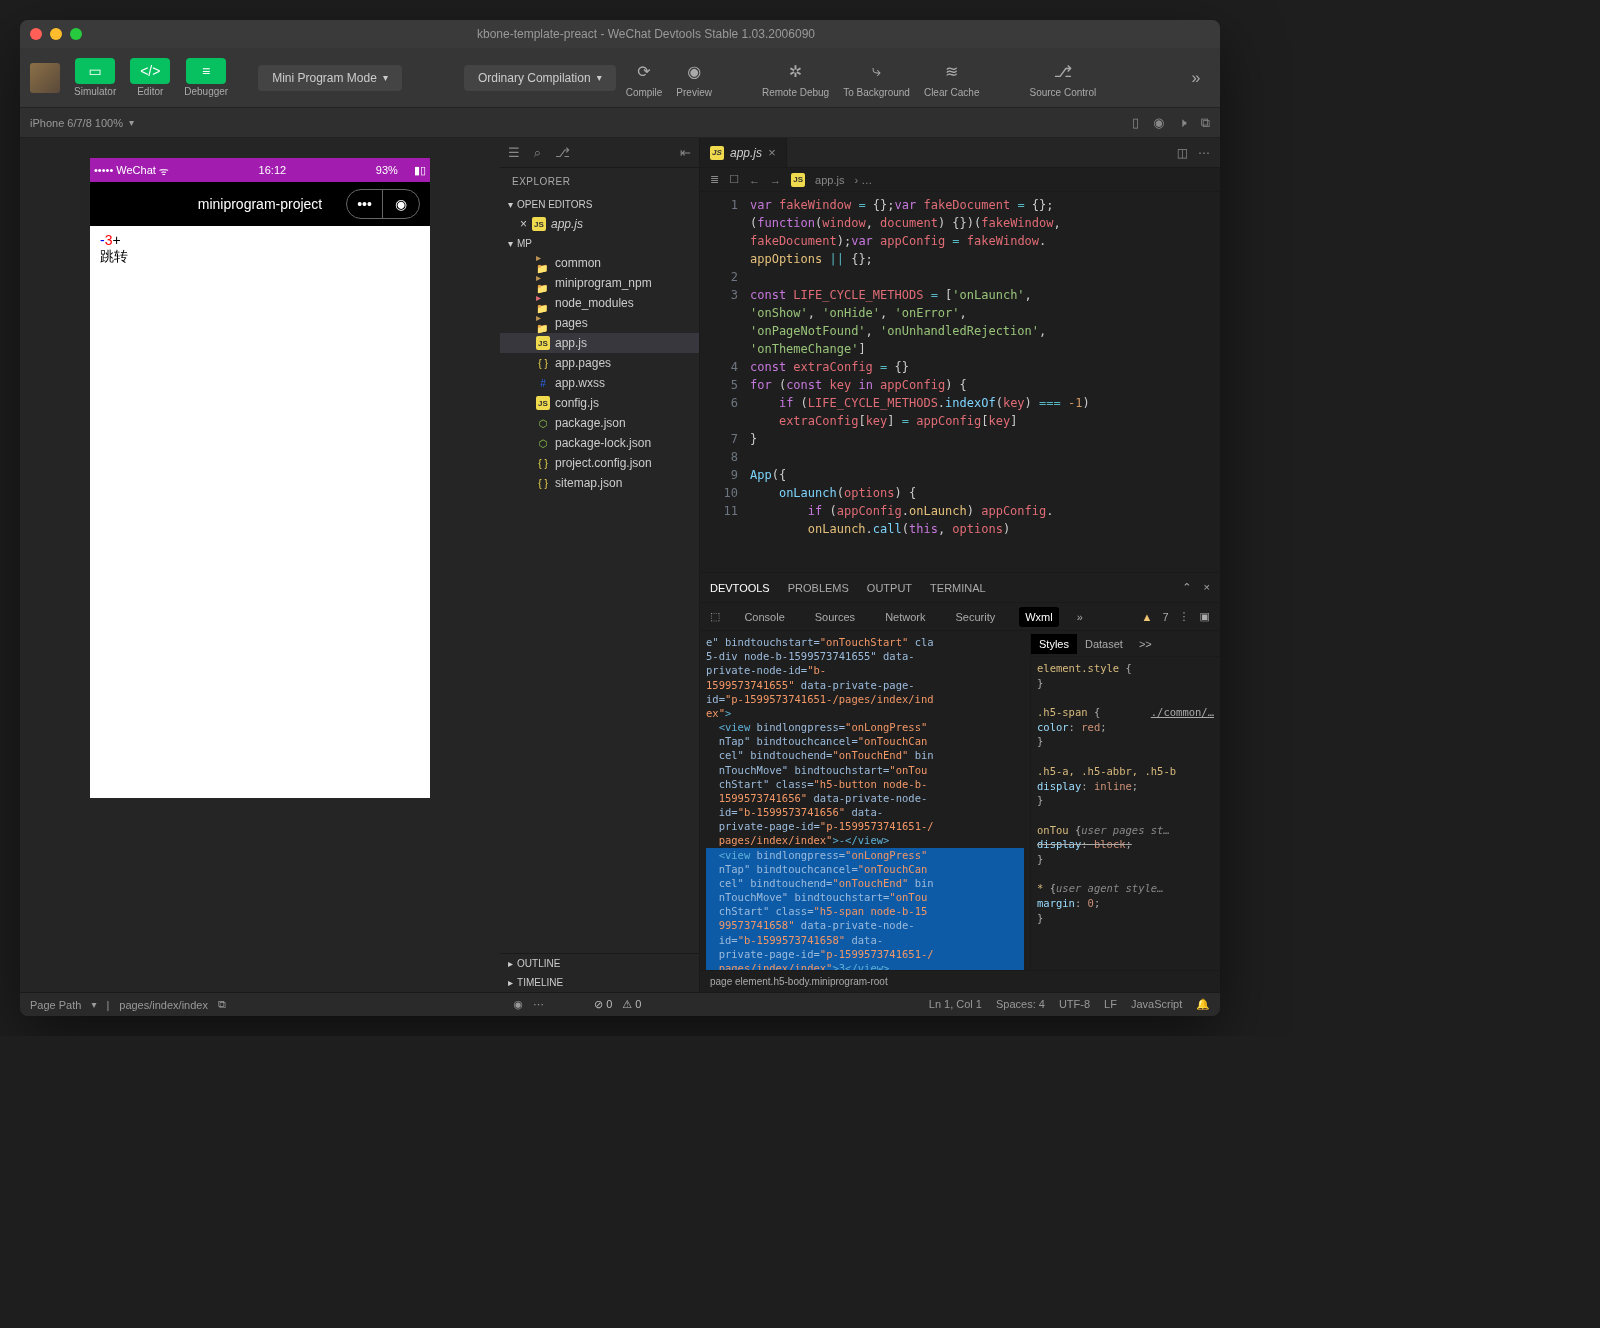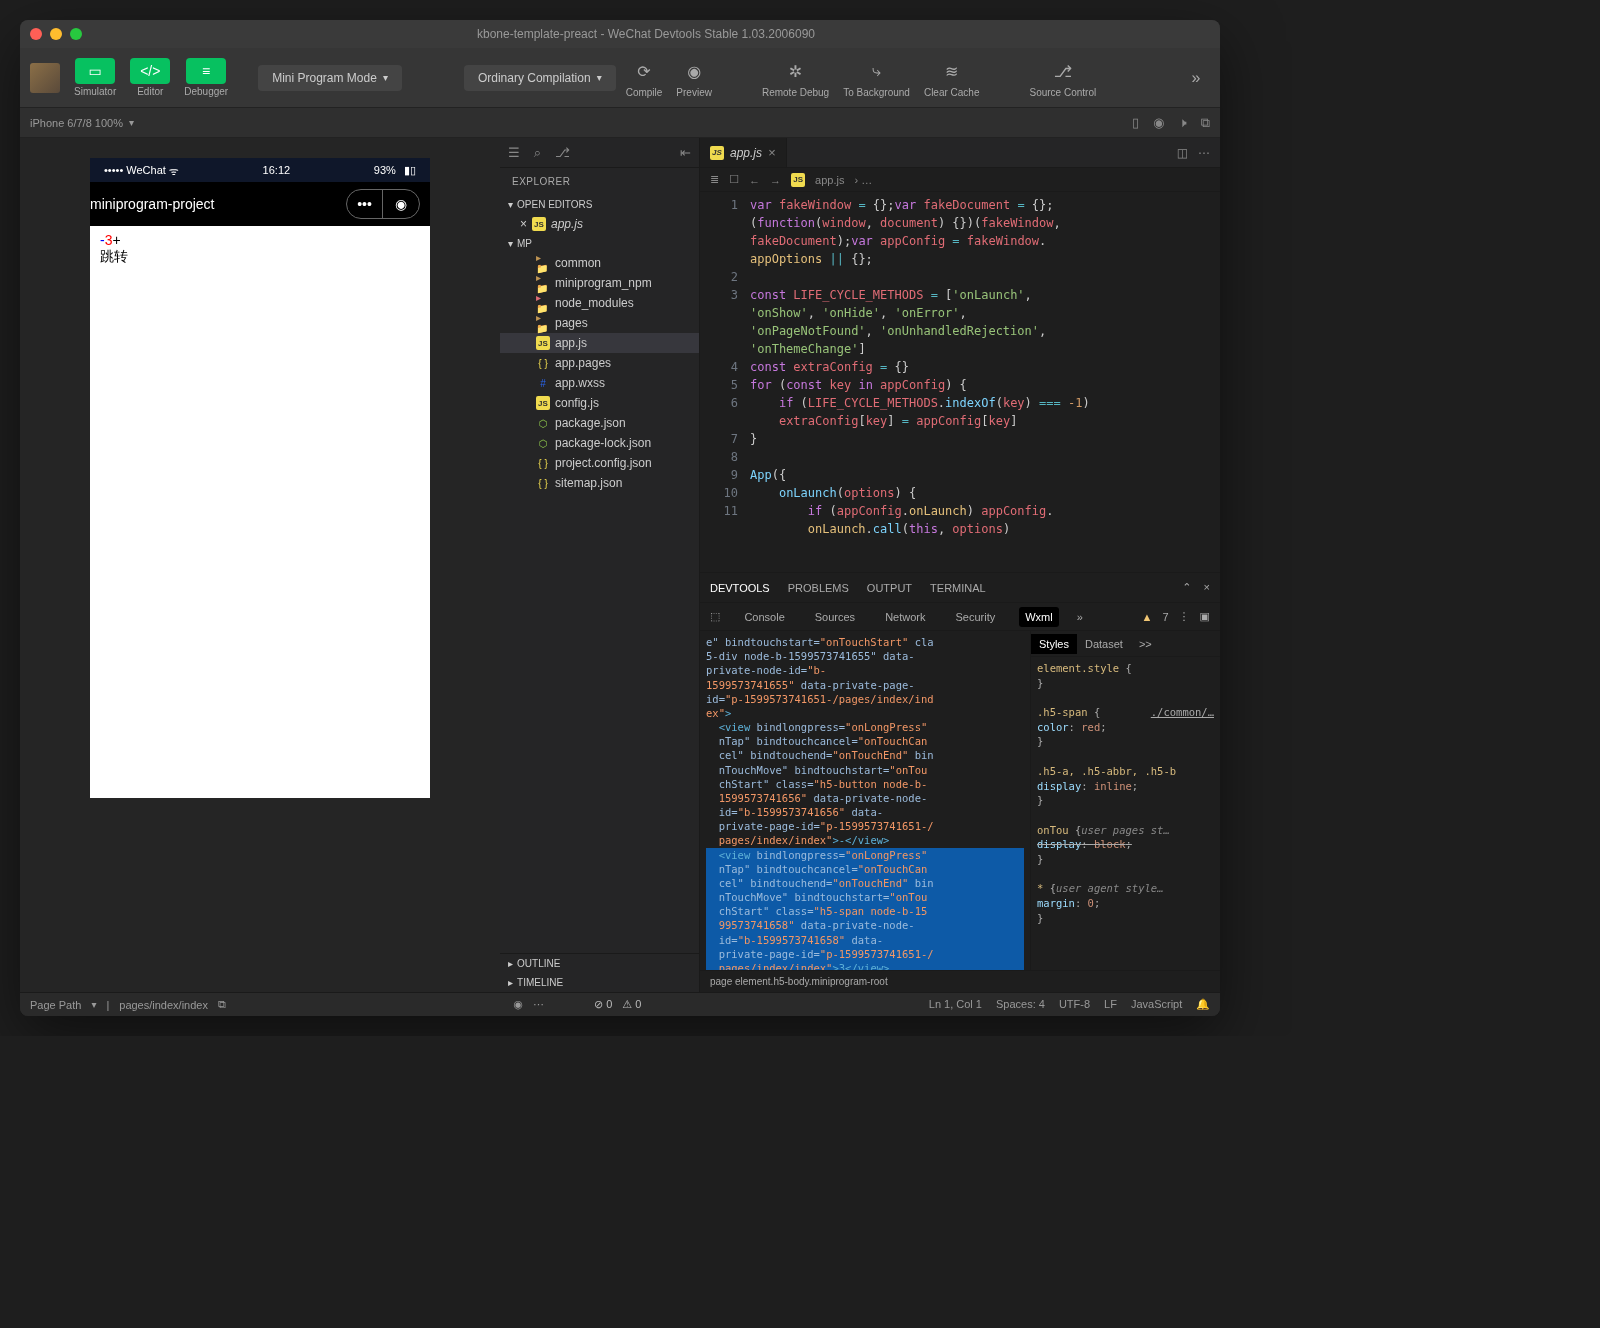--- a/index.html
+++ b/index.html
@@ -31,24 +31,24 @@
 .sec-left { display: flex; align-items: center; gap: 6px; }
 .sec-right { margin-left: auto; display: flex; gap: 14px; }
 .sec-icon { color: #888; font-size: 13px; }
 
 
 .main { flex: 1; display: flex; overflow: hidden; }
 
 
 .simulator-pane { width: 480px; background: #252525; display: flex; flex-direction: column; align-items: center; padding-top: 20px; }
 .phone { width: 340px; height: 640px; background: #fff; display: flex; flex-direction: column; }
-.phone-status { height: 24px; background: #0f172a; color: #fff; display: flex; align-items: center; padding: 0 14px; font-size: 11px; }
+.phone-status { height: 24px; background: #a21caf; color: #fff; display: flex; align-items: center; padding: 0 4px; font-size: 11px; }
 .phone-status-center { flex: 1; text-align: center; }
-.phone-status-right { display: flex; align-items: flex-start; gap: 8px; }
-.phone-header { height: 44px; background: #000; color: #fff; display: flex; align-items: center; justify-content: flex-start; position: relative; font-size: 14px; }
+.phone-status-right { display: flex; align-items: flex-start; gap: 16px; }
+.phone-header { height: 44px; background: #000; color: #fff; display: flex; align-items: center; justify-content: center; position: relative; font-size: 14px; }
 .phone-header-btns { position: absolute; right: 10px; display: flex; gap: 0; border: 1px solid #666; border-radius: 16px; overflow: hidden; }
 .phone-hbtn { width: 36px; height: 28px; display: flex; align-items: center; justify-content: center; color: #fff; font-size: 14px; }
 .phone-hbtn:first-child { border-right: 1px solid #666; }
 .phone-content { flex: 1; background: #fff; padding: 6px 10px; color: #000; font-size: 14px; }
 .phone-counter { color: #000; }
 .phone-counter .minus { color: #00f; }
 .phone-counter .num { color: #f00; }
 
 
 .explorer { width: 200px; background: #252526; display: flex; flex-direction: column; border-right: 1px solid #1a1a1a; }

